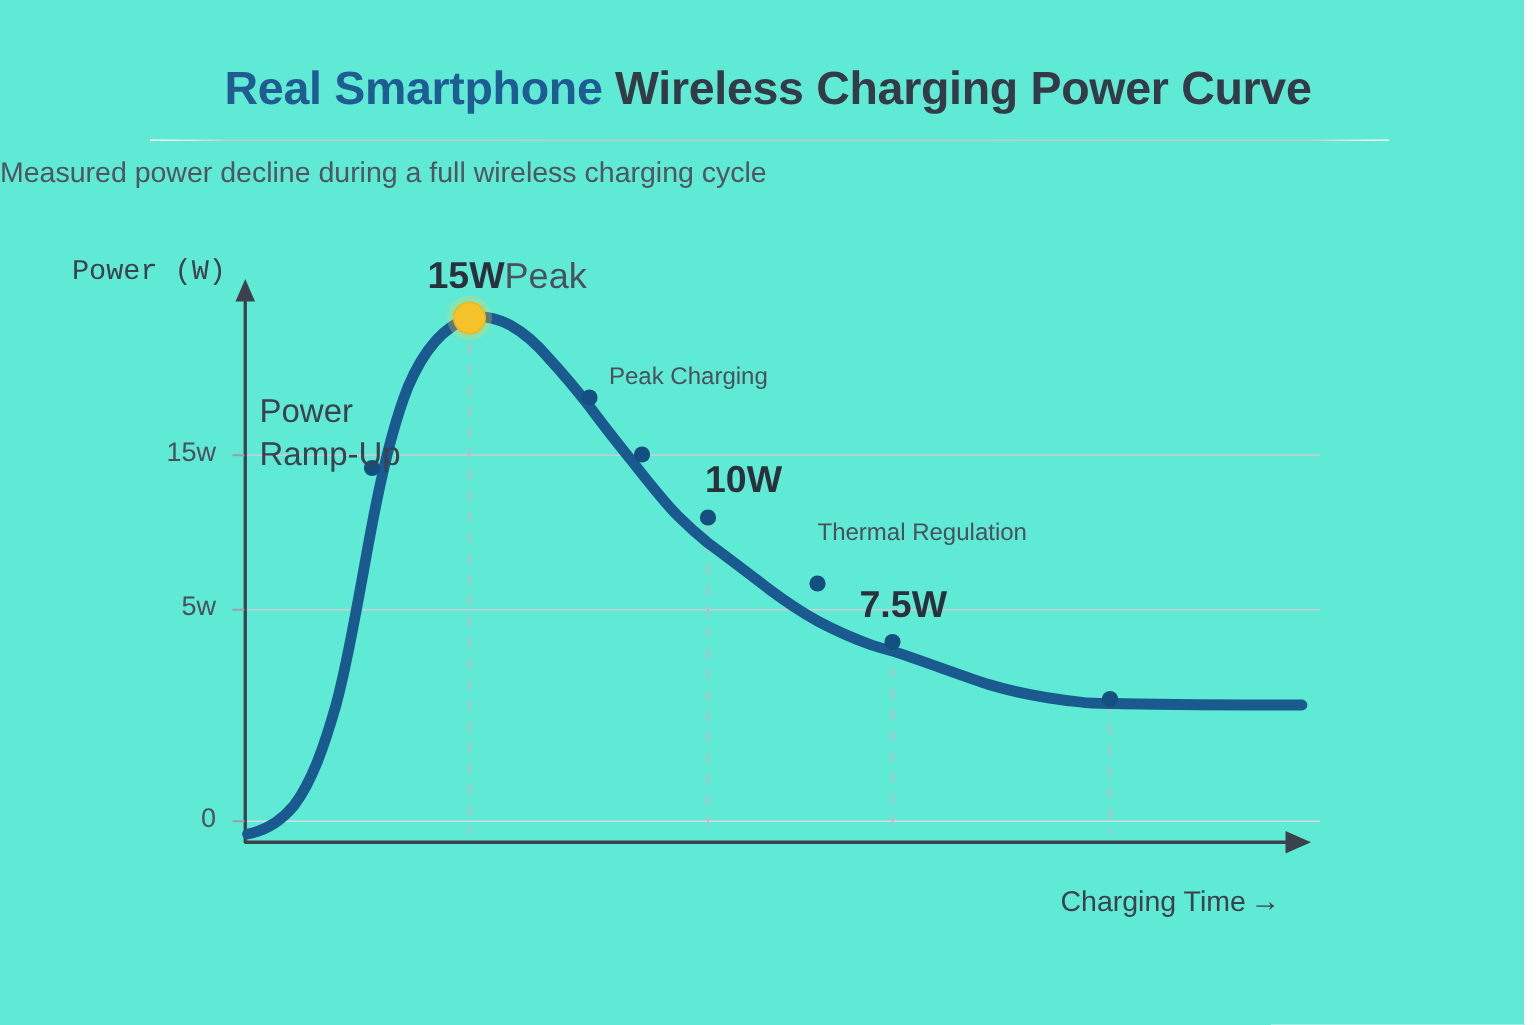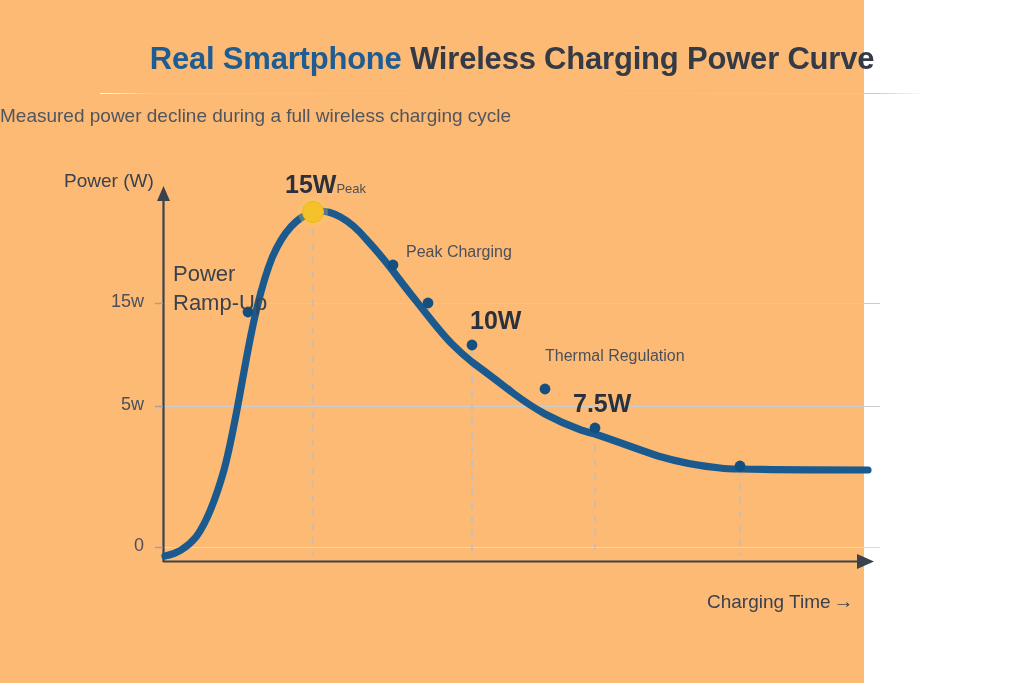--- a/index.html
+++ b/index.html
@@ -5,21 +5,21 @@
 <style>
   html,body{margin:0;padding:0;}
   body{
     width:1024px;height:683px;
     background:#ffffff;
     font-family:"Liberation Sans", sans-serif;
     overflow:hidden;
     position:relative;
     -webkit-font-smoothing:antialiased;
   }
-  #stage{position:absolute;left:0;top:0;width:864px;height:683px;background:#fdba74;}
+  #stage{position:absolute;left:0;top:0;width:1016px;height:683px;background:#5eead4;}
 
   
   #header{position:absolute;left:0;top:0;width:1024px;}
   #title{
     position:absolute;left:0;top:41px;width:1024px;
     text-align:center;
     font-size:31px;font-weight:bold;letter-spacing:-0.2px;
     color:#2e3440;white-space:nowrap;
   }
   #title .hl{color:#1e5c92;}
@@ -33,32 +33,32 @@
     text-align:left;font-size:19px;color:#50555f;white-space:nowrap;
   }
 
   
   #plot{position:absolute;left:0;top:0;width:1024px;height:683px;}
   svg.layer{position:absolute;left:0;top:0;width:1024px;height:683px;overflow:visible;}
 
   
   .lbl{position:absolute;white-space:nowrap;color:#3b424e;}
 
-  #ylabel{left:64px;top:170px;font-size:19px;color:#3b424e;}
+  #ylabel{left:48px;top:170px;font-size:19px;color:#3b424e;font-family:Liberation Mono, monospace;}
   #xlabel{left:707px;top:590px;font-size:19px;color:#3b424e;}
   #xlabel .arw{font-size:20px;margin-left:3px;}
 
   .ytick{position:absolute;font-size:18px;color:#4a505c;text-align:right;white-space:nowrap;}
   #tick15{left:96px;top:291px;width:48px;}
   #tick5 {left:96px;top:394px;width:48px;}
   #tick0 {left:96px;top:535px;width:48px;}
 
   .ann{position:absolute;white-space:nowrap;}
   .ann .big{font-size:25px;font-weight:bold;color:#2b313c;}
-  .ann .sm{font-size:13px;color:#4a505c;font-weight:normal;}
+  .ann .sm{font-size:24px;color:#4a505c;font-weight:normal;}
   .ann.plain{font-size:16px;color:#4a505c;}
 
   #a-rampup{left:173px;top:260px;font-size:22px;color:#3b424e;line-height:1.30;text-align:left;}
   #a-peak  {left:285px;top:170px;}
   #a-peakch{left:406px;top:243px;}
   #a-10w   {left:470px;top:306px;}
   #a-therm {left:545px;top:347px;}
   #a-75w   {left:573px;top:389px;}
   #a-long  {left:692px;top:430px;}
 </style>

